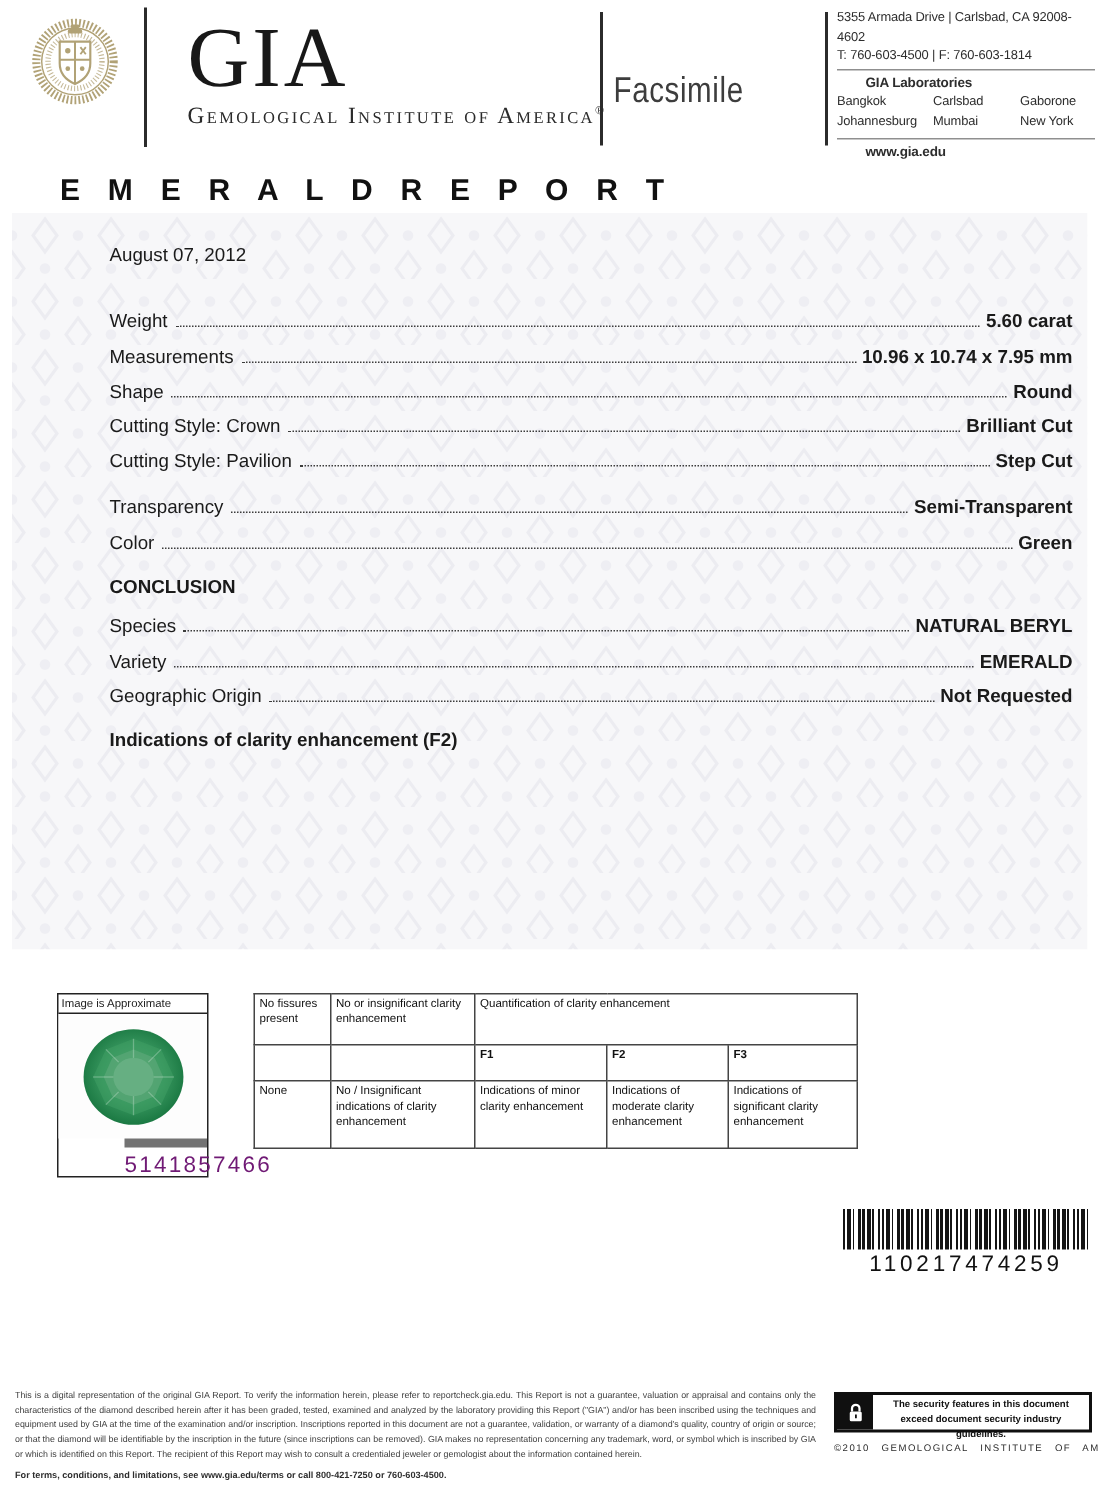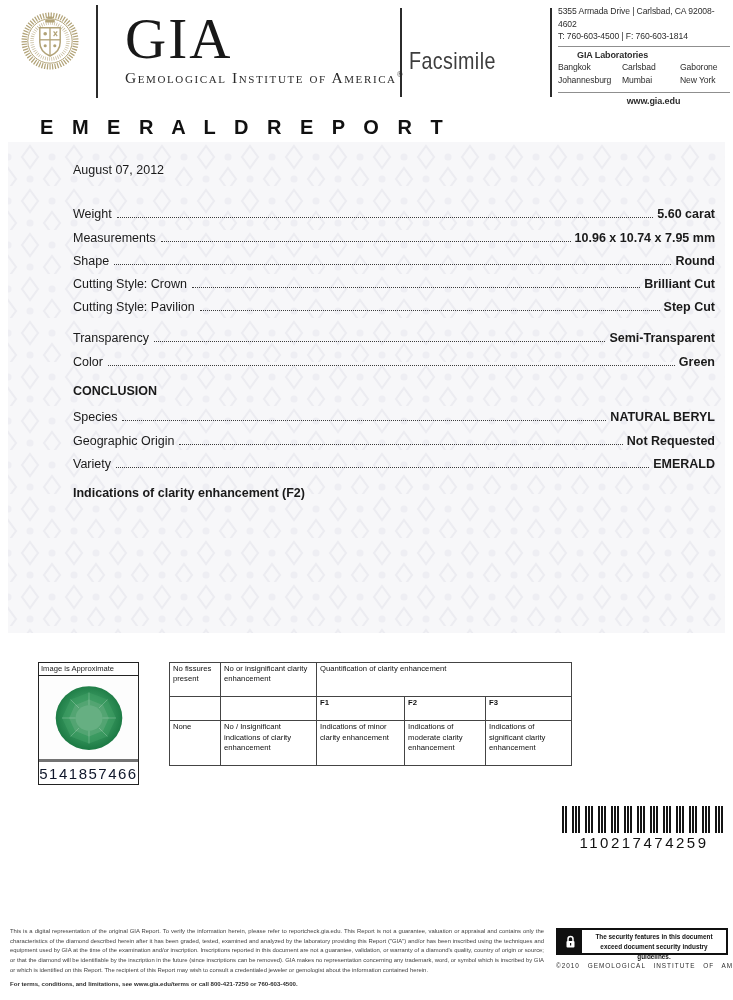--- a/index.html
+++ b/index.html
@@ -36,21 +36,21 @@
   .lrow .dots { flex:1; border-bottom:1.7px dotted #3c3c3c; margin:0 4px 4px 5px; }
   .lrow .val { white-space:nowrap; font-weight:bold; padding-bottom:1px; }
   .sec-head { position:absolute; left:65px; font-size:12.5px; font-weight:bold; }
   .treat { position:absolute; left:65px; font-size:12.5px; font-weight:bold; line-height:17px; }
   .comments { position:absolute; left:65px; width:660px; font-size:12.7px; line-height:17.5px; }
 
   
   .photo-box { position:absolute; left:38px; top:662px; width:101px; height:123px; border:1px solid #222; background:#fff; display:flex; flex-direction:column; }
   .photo-cap { height:13px; border-bottom:1px solid #222; font-size:7.6px; line-height:12px; padding-left:2px; color:#222; }
   .photo-area { flex:1; display:flex; align-items:center; justify-content:center; background:#fdfdfd; }
-  .photo-num { height:25px; border-top:3px solid #737373; font-size:15px; letter-spacing:1.5px; text-align:center; line-height:24px; color:#0f172a; }
+  .photo-num { height:25px; border-top:6px solid #737373; font-size:15px; letter-spacing:1.5px; text-align:center; line-height:24px; color:#701a75;margin-left:44px; }
 
   
   .clarity { position:absolute; left:169px; top:662px; border-collapse:collapse; font-size:7.7px; line-height:1.32; color:#111; }
   .clarity td { border:1px solid #444; padding:1px 3px 12px; vertical-align:top; background:#fff; }
   .clarity .b { font-weight:bold; }
   .clarity .w1 { width:51px; } .clarity .w2 { width:96px; } .clarity .w3 { width:88px; }
   .clarity .w4 { width:81px; } .clarity .w5 { width:86px; }
   .clarity .empty { height:12px; }
 
   
@@ -110,21 +110,21 @@
     <div class="b">GIA Laboratories</div>
     <div class="labs-grid">
       <span>Bangkok</span>
       <span>Carlsbad</span>
       <span>Gaborone</span>
       <span>Johannesburg</span>
       <span>Mumbai</span>
       <span>New York</span>
     </div>
     <div class="hr" style="margin-top:6px;"></div>
-    <div class="b web" style="margin-top:2px;text-align:center;">www.gia.edu</div>
+    <div class="b web" style="margin-top:2px;">www.gia.edu</div>
   </div>
 
   <div class="report-title">E M E R A L D  R E P O R T</div>
   <div class="side-label">GIA REPORT 5141857466</div>
 
   <div class="panel">
     <svg class="wm" width="717" height="491">
       <defs>
         <pattern id="wm" width="44" height="44" patternUnits="userSpaceOnUse">
           <rect width="44" height="44" fill="#f7f7f9"></rect>
@@ -185,28 +185,28 @@
 
       <div class="sec-head" style="top:242px;">CONCLUSION</div>
 
       <div class="rowset" style="top:260px;">
         <div class="lrow">
           <span class="lab">Species</span>
             <span class="dots"></span>
             <span class="val">NATURAL BERYL</span>
         </div>
         <div class="lrow">
+          <span class="lab">Variety</span>
+            <span class="dots"></span>
+            <span class="val">EMERALD</span>
+        </div>
+        <div class="lrow">
           <span class="lab">Geographic Origin</span>
             <span class="dots"></span>
             <span class="val">Not Requested</span>
-        </div>
-        <div class="lrow">
-          <span class="lab">Variety</span>
-            <span class="dots"></span>
-            <span class="val">EMERALD</span>
         </div>
       </div>
 
       <div class="treat" style="top:343px;">
         <div>Indications of clarity enhancement (F2)</div>
       </div>
 
     </div>
   </div>
 

